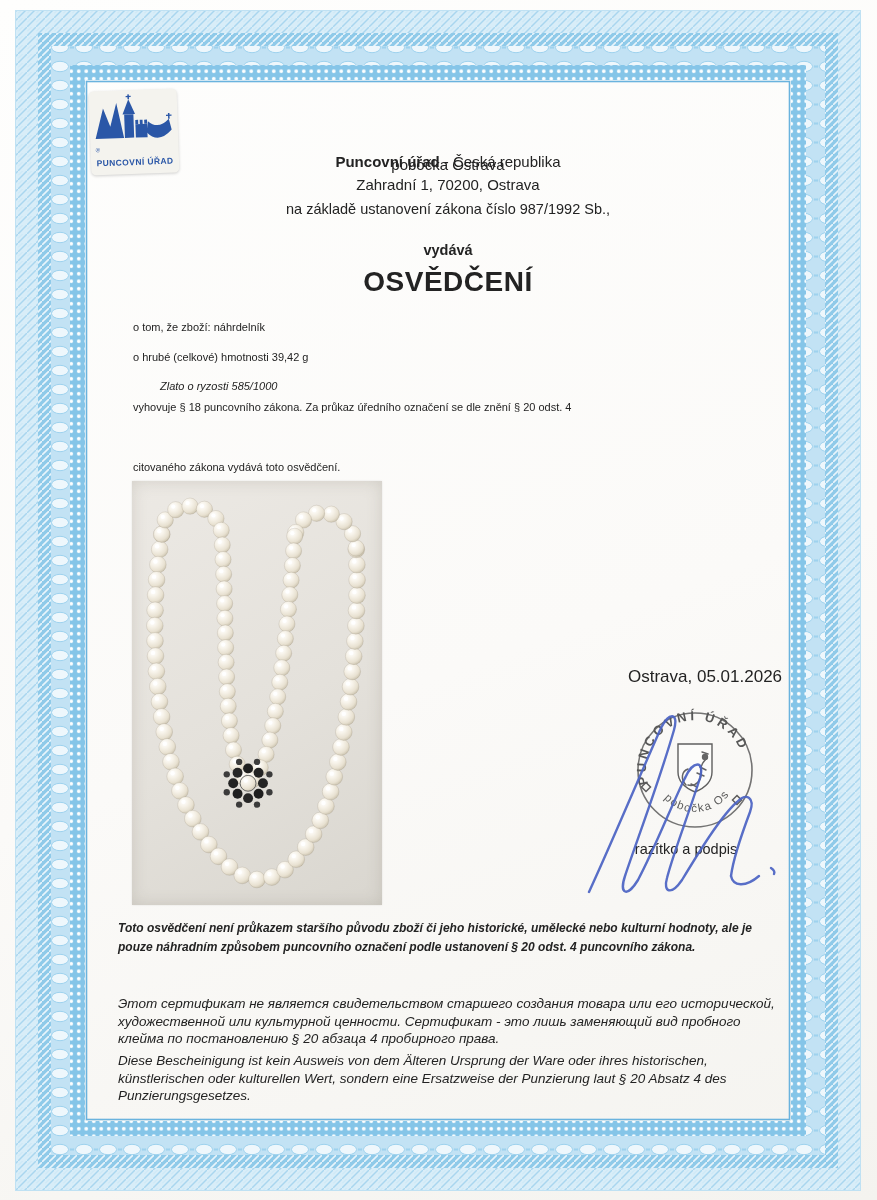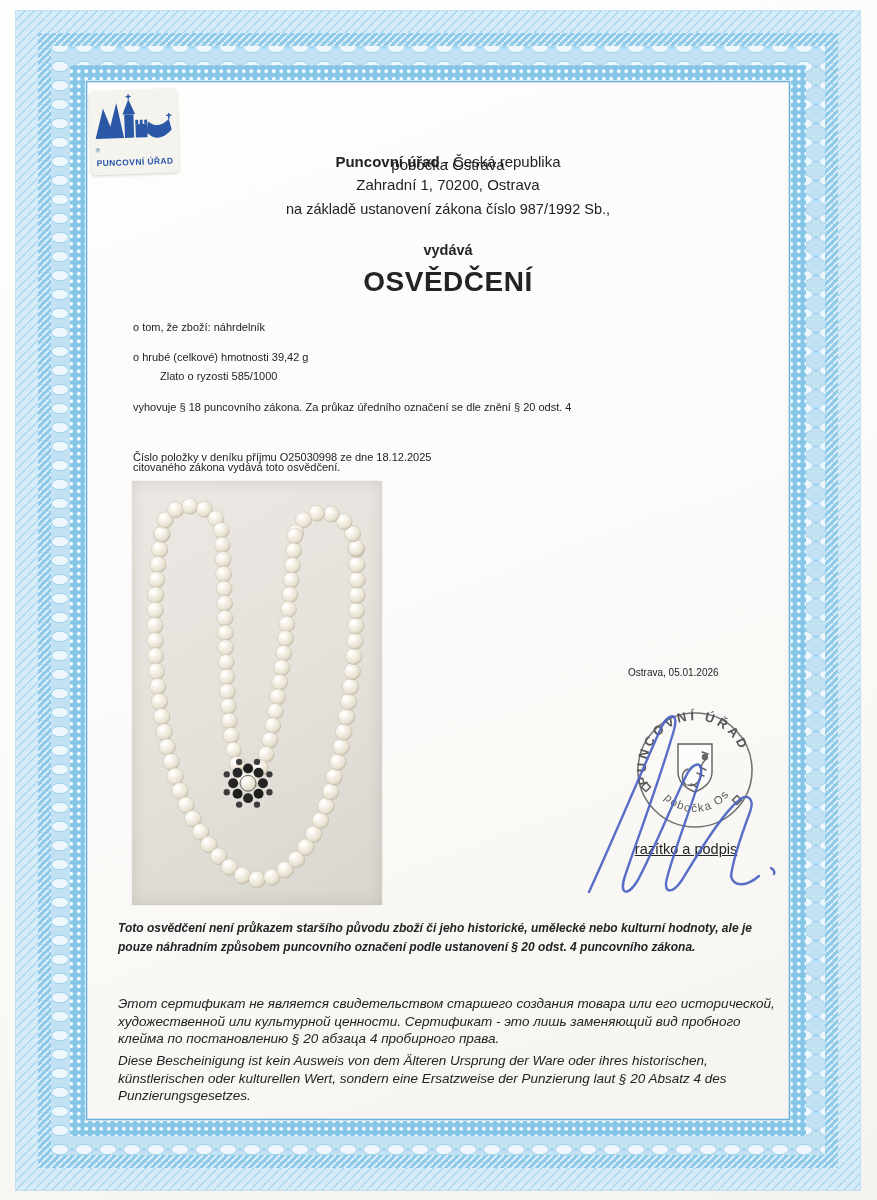--- a/index.html
+++ b/index.html
@@ -24,23 +24,23 @@
   .sticker-label{
     position:absolute;left:0;bottom:7px;width:100%;text-align:center;
     font-size:8.5px;font-weight:700;letter-spacing:.4px;color:#2b57a7;
   }
   .sticker-reg{position:absolute;left:5px;bottom:22px;font-size:6px;color:#2b57a7;}
   .photo{
     left:42px;top:397px;width:250px;height:424px;
     background:linear-gradient(150deg,#ece9e4 0%,#e4e1db 55%,#d9d6cf 100%);
     box-shadow:inset 0 0 16px rgba(110,105,90,.20), 0 0 2px rgba(0,0,0,.10);
   }
-  .date-line{left:538px;top:583px;font-size:10px;white-space:nowrap;}
+  .date-line{left:538px;top:583px;font-size:17px;white-space:nowrap;}
   .stamp-box{left:530px;top:611px;width:150px;height:150px;opacity:.9;}
-  .caption-line{left:521px;top:757px;width:150px;text-align:center;font-size:14.5px;white-space:nowrap;text-decoration:underline;}
+  .caption-line{left:521px;top:757px;width:150px;text-align:center;font-size:14.5px;white-space:nowrap;}
   .sig-box{left:485px;top:606px;width:210px;height:210px;}
   .para{left:28px;width:657px;font-style:italic;line-height:17.5px;font-size:13.5px;}
   .para-cs{top:835px;font-weight:700;line-height:19px;font-size:12px;}
   .para-en{top:874px;}
   .para-ru{top:911px;}
   .para-de{top:968px;}
 </style>
 </head>
 <body>
 
@@ -99,24 +99,23 @@
 
   <div class="center-line h-line" style="top:69px;"><b>Puncovní úřad</b> <span>- Česká republika</span></div>
   <div class="center-line h-line" style="top:72px;">pobočka Ostrava</div>
   <div class="center-line h-line" style="top:92px;">Zahradní 1, 70200, Ostrava</div>
   <div class="center-line legal-line" style="top:117px;">na základě ustanovení zákona číslo 987/1992 Sb.,</div>
   <div class="center-line legal-line" style="top:158px;font-weight:bold;">vydává</div>
   <div class="center-line doc-title" style="top:182px;">OSVĚDČENÍ</div>
 
   <div class="abs body-line" style="left:43px;top:237px;">o tom, že zboží: náhrdelník</div>
   <div class="abs body-line" style="left:43px;top:267px;">o hrubé (celkové) hmotnosti 39,42 g</div>
-  <div class="abs body-line" style="left:70px;top:286px;">Zlato o ryzosti 585/1000</div>
+  <div class="abs body-line" style="left:70px;top:296px;font-style:italic;">Zlato o ryzosti 585/1000</div>
   <div class="abs body-line" style="left:43px;top:317px;">vyhovuje § 18 puncovního zákona. Za průkaz úředního označení se dle znění § 20 odst. 4</div>
   <div class="abs body-line" style="left:43px;top:341px;margin-top:36px;">citovaného zákona vydává toto osvědčení.</div>
-  <div class="abs body-line" style="left:43px;top:367px;">Číslo položky v deníku příjmu O25030998 ze dne 18.12.2025</div>
 
   <div class="abs photo">
     <svg id="necklace-svg" width="250" height="424" viewBox="0 0 252 424">
       <defs>
         <radialGradient id="pg" cx="35%" cy="30%" r="75%">
           <stop offset="0%" stop-color="#ffffff"></stop>
           <stop offset="35%" stop-color="#f7f3ea"></stop>
           <stop offset="75%" stop-color="#e8e1d1"></stop>
           <stop offset="100%" stop-color="#cbc3af"></stop>
         </radialGradient>

